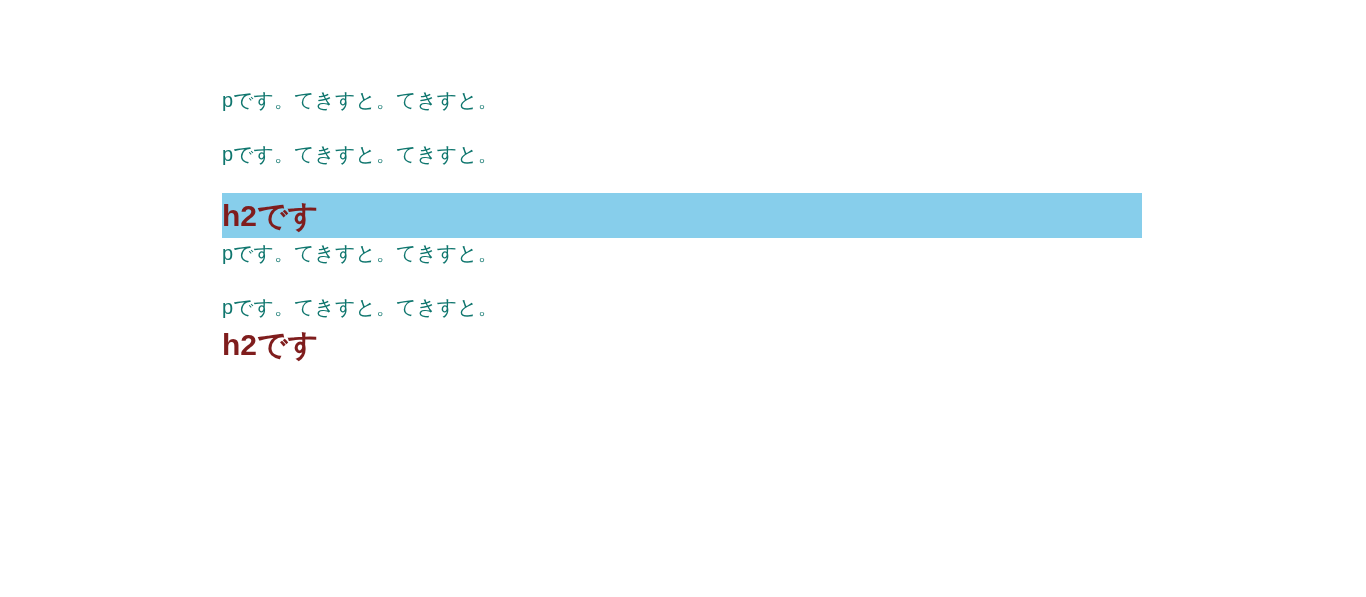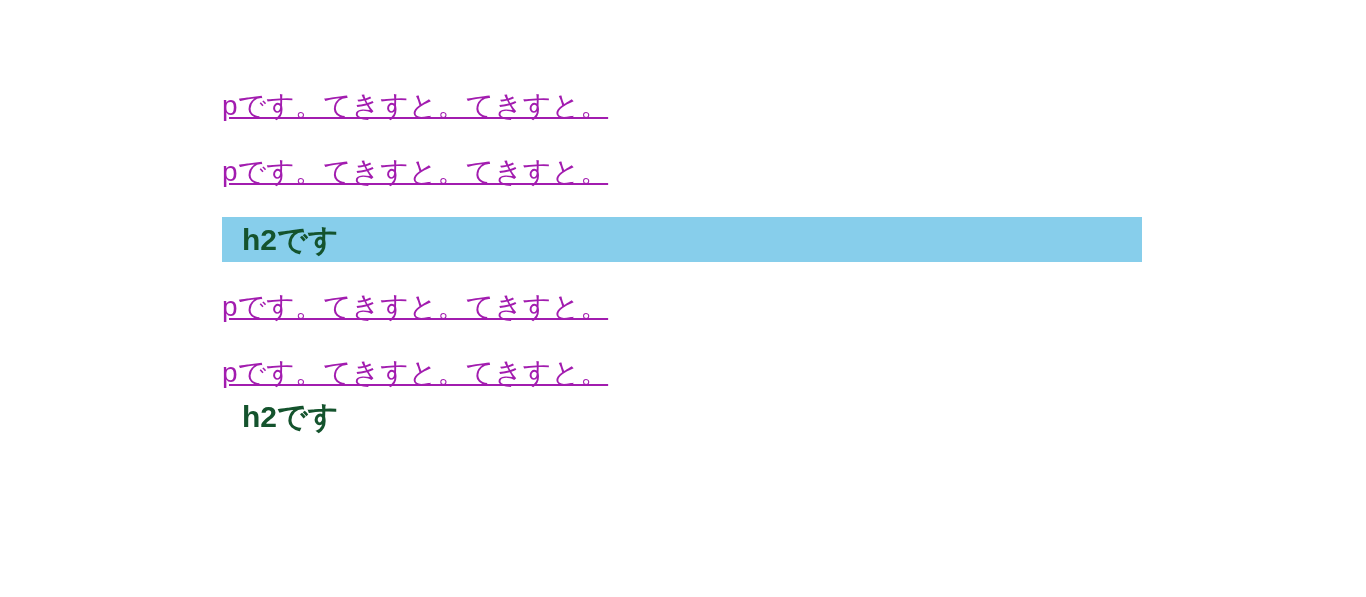--- a/index.html
+++ b/index.html
@@ -12,37 +12,34 @@
       background: #ffffff;
       width: 1366px;
       height: 597px;
       padding-top: 85px;
       padding-left: 222px;
     }
     .content {
       width: 920px;
     }
     .para {
-      font-size: 28px;
+      font-size: 20px;
       line-height: 1.5;
-      color: #a21caf;
+      color: #0f766e;
       font-weight: 400;
       margin-bottom: 24px;
-      text-decoration: underline;
     }
     .para:last-of-type {
       margin-bottom: 0;
     }
     .heading {
       font-size: 30px;
       font-weight: 700;
-      color: #14532d;
+      color: #7f1d1d;
       line-height: 1.5;
-      margin-bottom: 24px;
-      padding-left: 20px;
     }
     .highlighted {
       background-color: #87ceeb;
     }
   </style>
 </head>
 <body>
 
 <div class="content">
   <p class="para">pです。てきすと。てきすと。</p>

